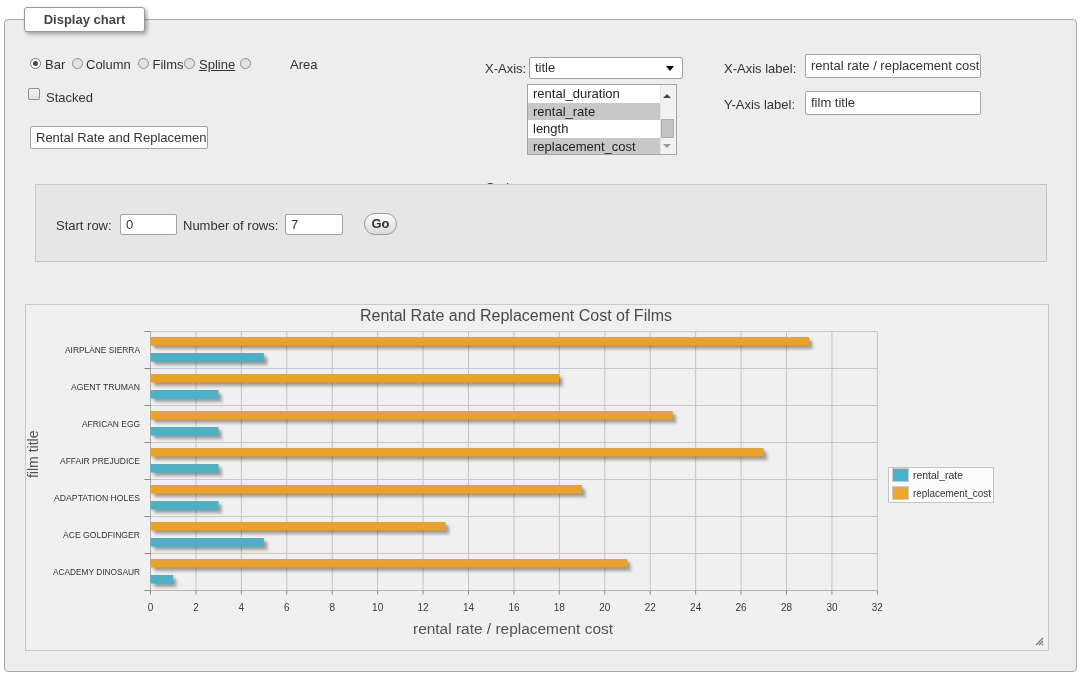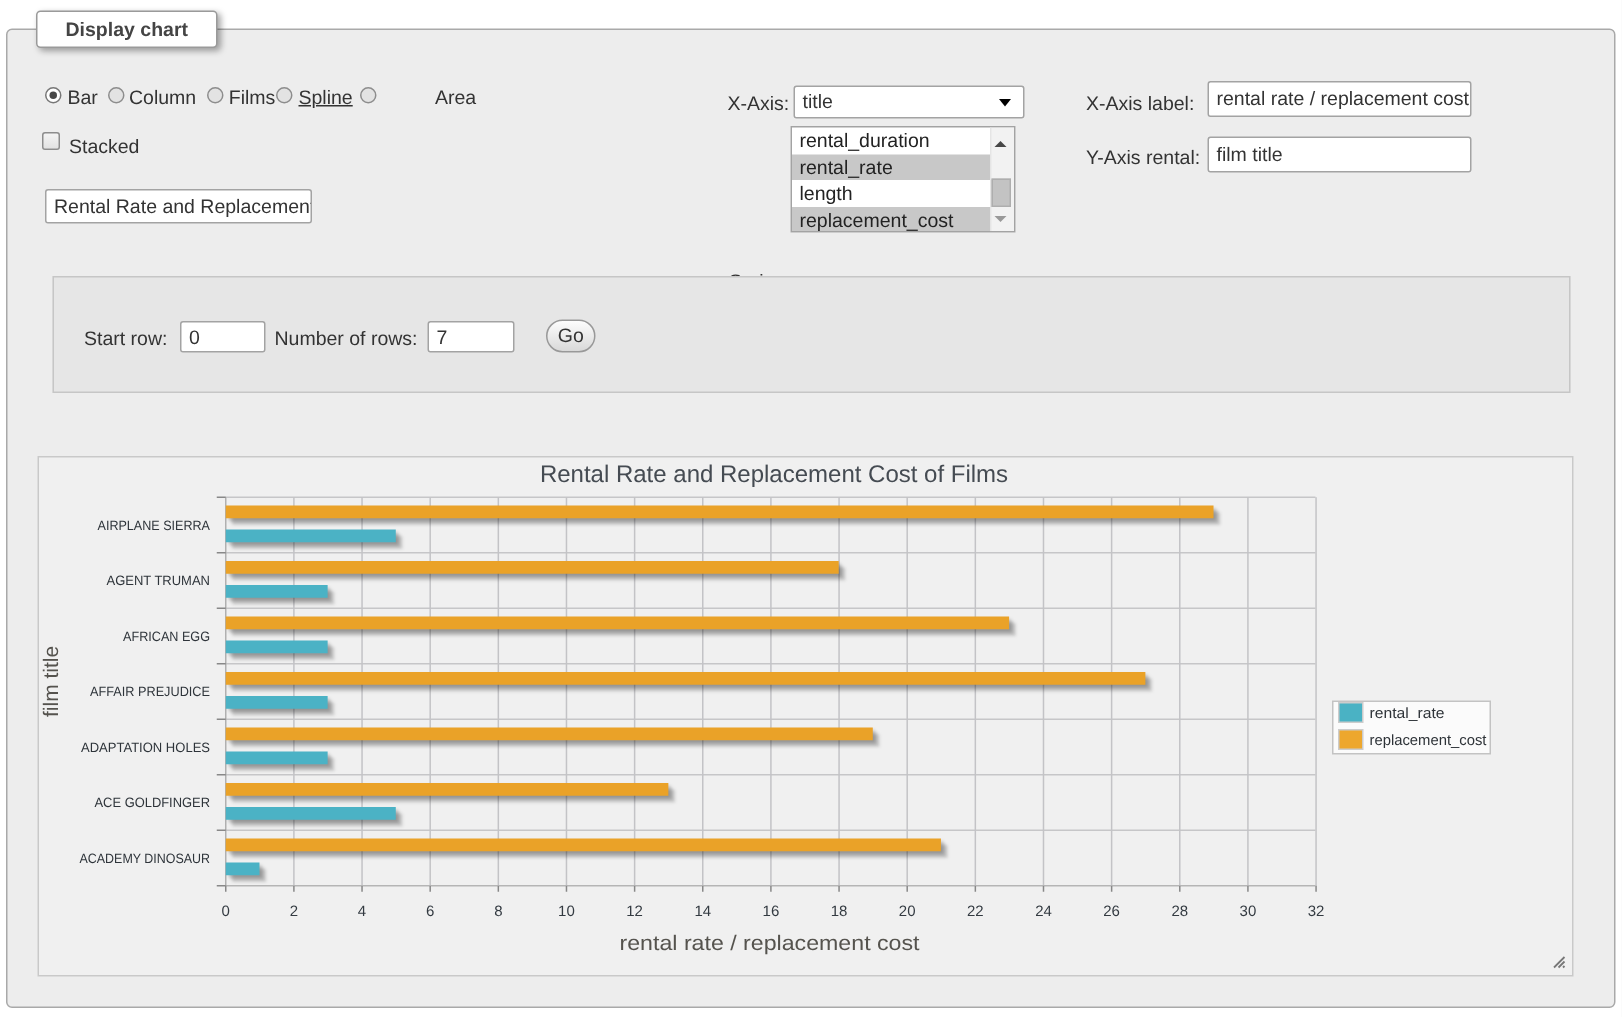--- a/index.html
+++ b/index.html
@@ -46,29 +46,29 @@
   <div style="height:17.5px; line-height:17.5px; padding-left:5px; background:#c8c8c8;">replacement_cost</div>
 
   <div style="position:absolute; right:0; top:0; width:16px; height:69px; background:#f2f2f2; border-left:1px solid #e5e5e5;"></div>
   <div style="position:absolute; right:5px; top:9px; width:0; height:0; border-left:4px solid transparent; border-right:4px solid transparent; border-bottom:4.5px solid #474747;"></div>
   <div style="position:absolute; right:2px; width:13px; top:33.5px; height:19px; background:#c3c3c3; border:1px solid #aeaeae;"></div>
   <div style="position:absolute; right:5px; top:59px; width:0; height:0; border-left:4px solid transparent; border-right:4px solid transparent; border-top:4.5px solid #999;"></div>
 </div>
 
 <div class="abs lbl" style="left:724px; top:61px;">X-Axis label:</div>
 <div class="abs inp" style="left:805px; top:54px; width:176px; height:24px; line-height:22px;">rental rate / replacement cost</div>
-<div class="abs lbl" style="left:724px; top:97px;">Y-Axis rental:</div>
+<div class="abs lbl" style="left:724px; top:97px;">Y-Axis label:</div>
 <div class="abs inp" style="left:805px; top:91px; width:176px; height:24px; line-height:22px;">film title</div>
 
 <div class="abs" style="left:35px; top:184px; width:1012px; height:78px; background:#e6e6e6; border:1px solid #c6c6c6;"></div>
 <div class="abs lbl" style="left:56px; top:218px;">Start row:</div>
 <div class="abs inp" style="left:120px; top:214px; width:57px; height:21px; line-height:19px;">0</div>
 <div class="abs lbl" style="left:183px; top:218px;">Number of rows:</div>
 <div class="abs inp" style="left:285px; top:214px; width:58px; height:21px; line-height:19px;">7</div>
-<div class="abs" style="left:364px; top:213px; width:33px; height:22px; border:1px solid #999; border-radius:11px; background:linear-gradient(#fdfdfd,#d9d9d9); font-size:13px; font-weight:normal; color:#333; text-align:center; line-height:20px;">Go</div>
+<div class="abs" style="left:364px; top:213px; width:33px; height:22px; border:1px solid #999; border-radius:11px; background:linear-gradient(#fdfdfd,#d9d9d9); font-size:13px; font-weight:bold; color:#333; text-align:center; line-height:20px;">Go</div>
 
 <div class="abs" style="left:25px; top:304px; width:1024px; height:347px; background:#f0f0f0; border:1px solid #c9c9c9;">
 <svg width="1022" height="345" viewBox="0 0 1022 345">
   <defs>
     <filter id="sh" x="-10%" y="-60%" width="130%" height="260%">
       <feGaussianBlur stdDeviation="1"></feGaussianBlur>
     </filter>
   </defs>
   <g id="grid">
         <line x1="124.5" y1="26.5" x2="851" y2="26.5" stroke="#c6c6c8" stroke-width="1"></line>

